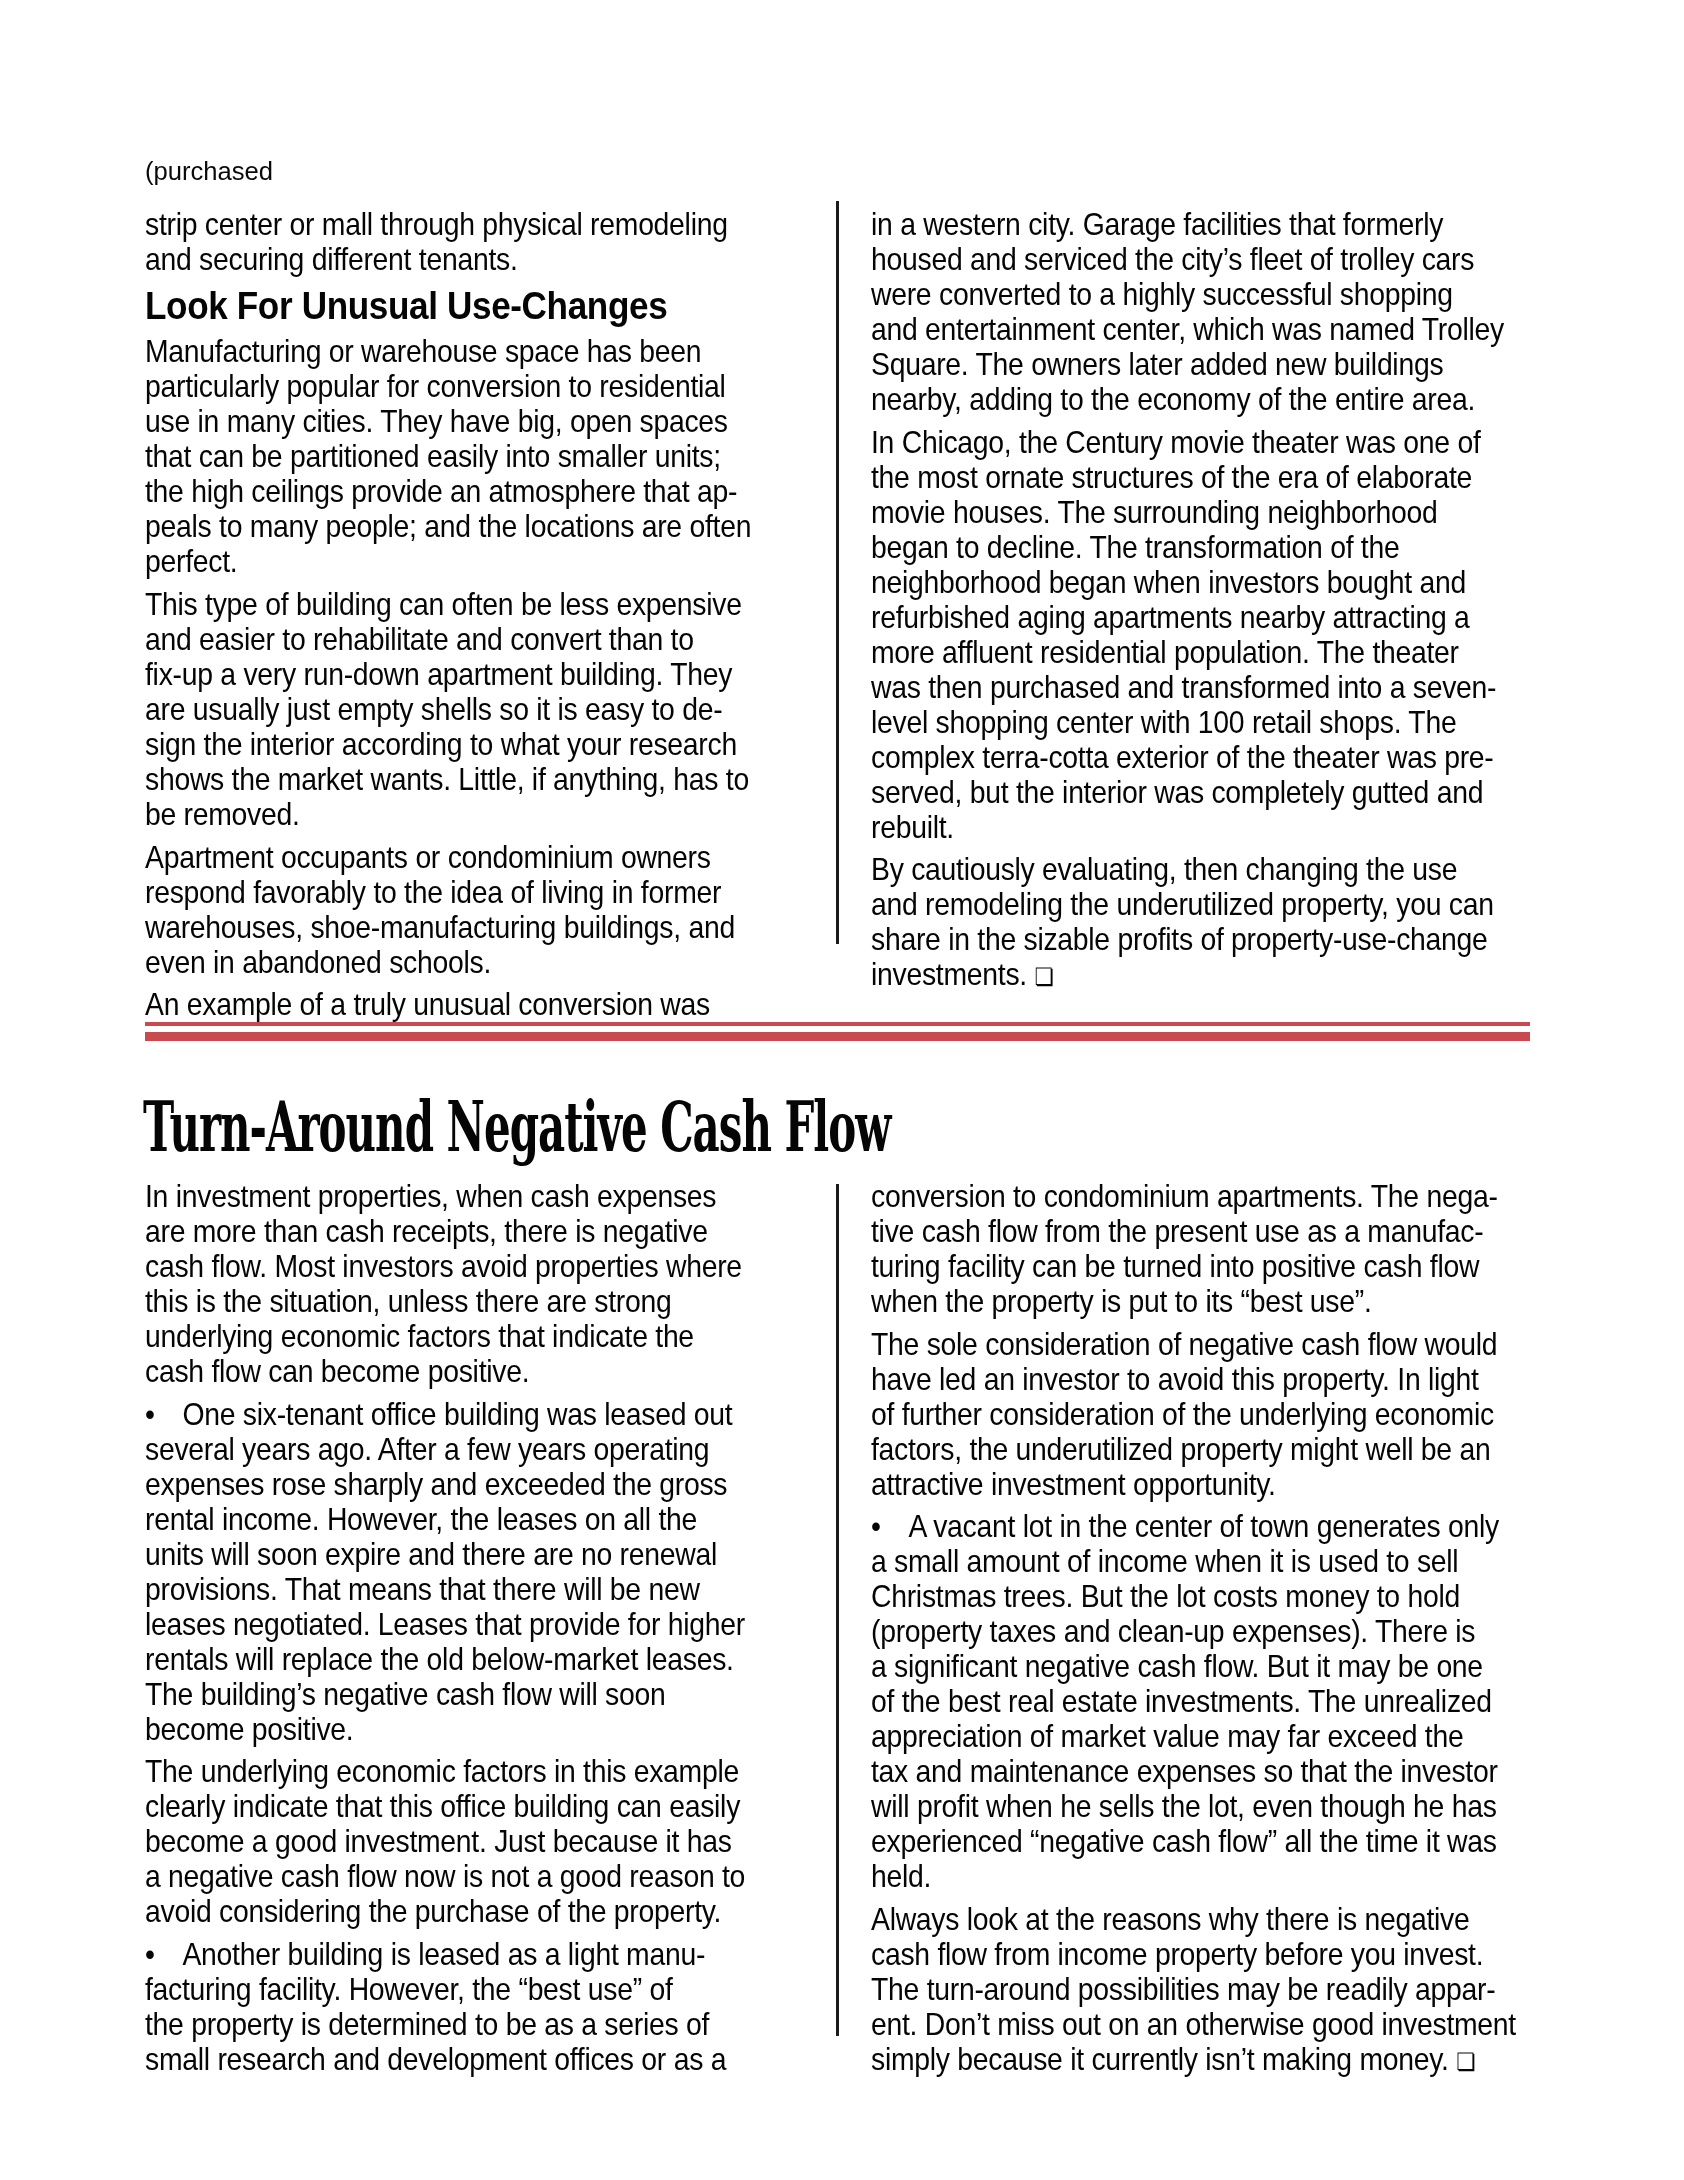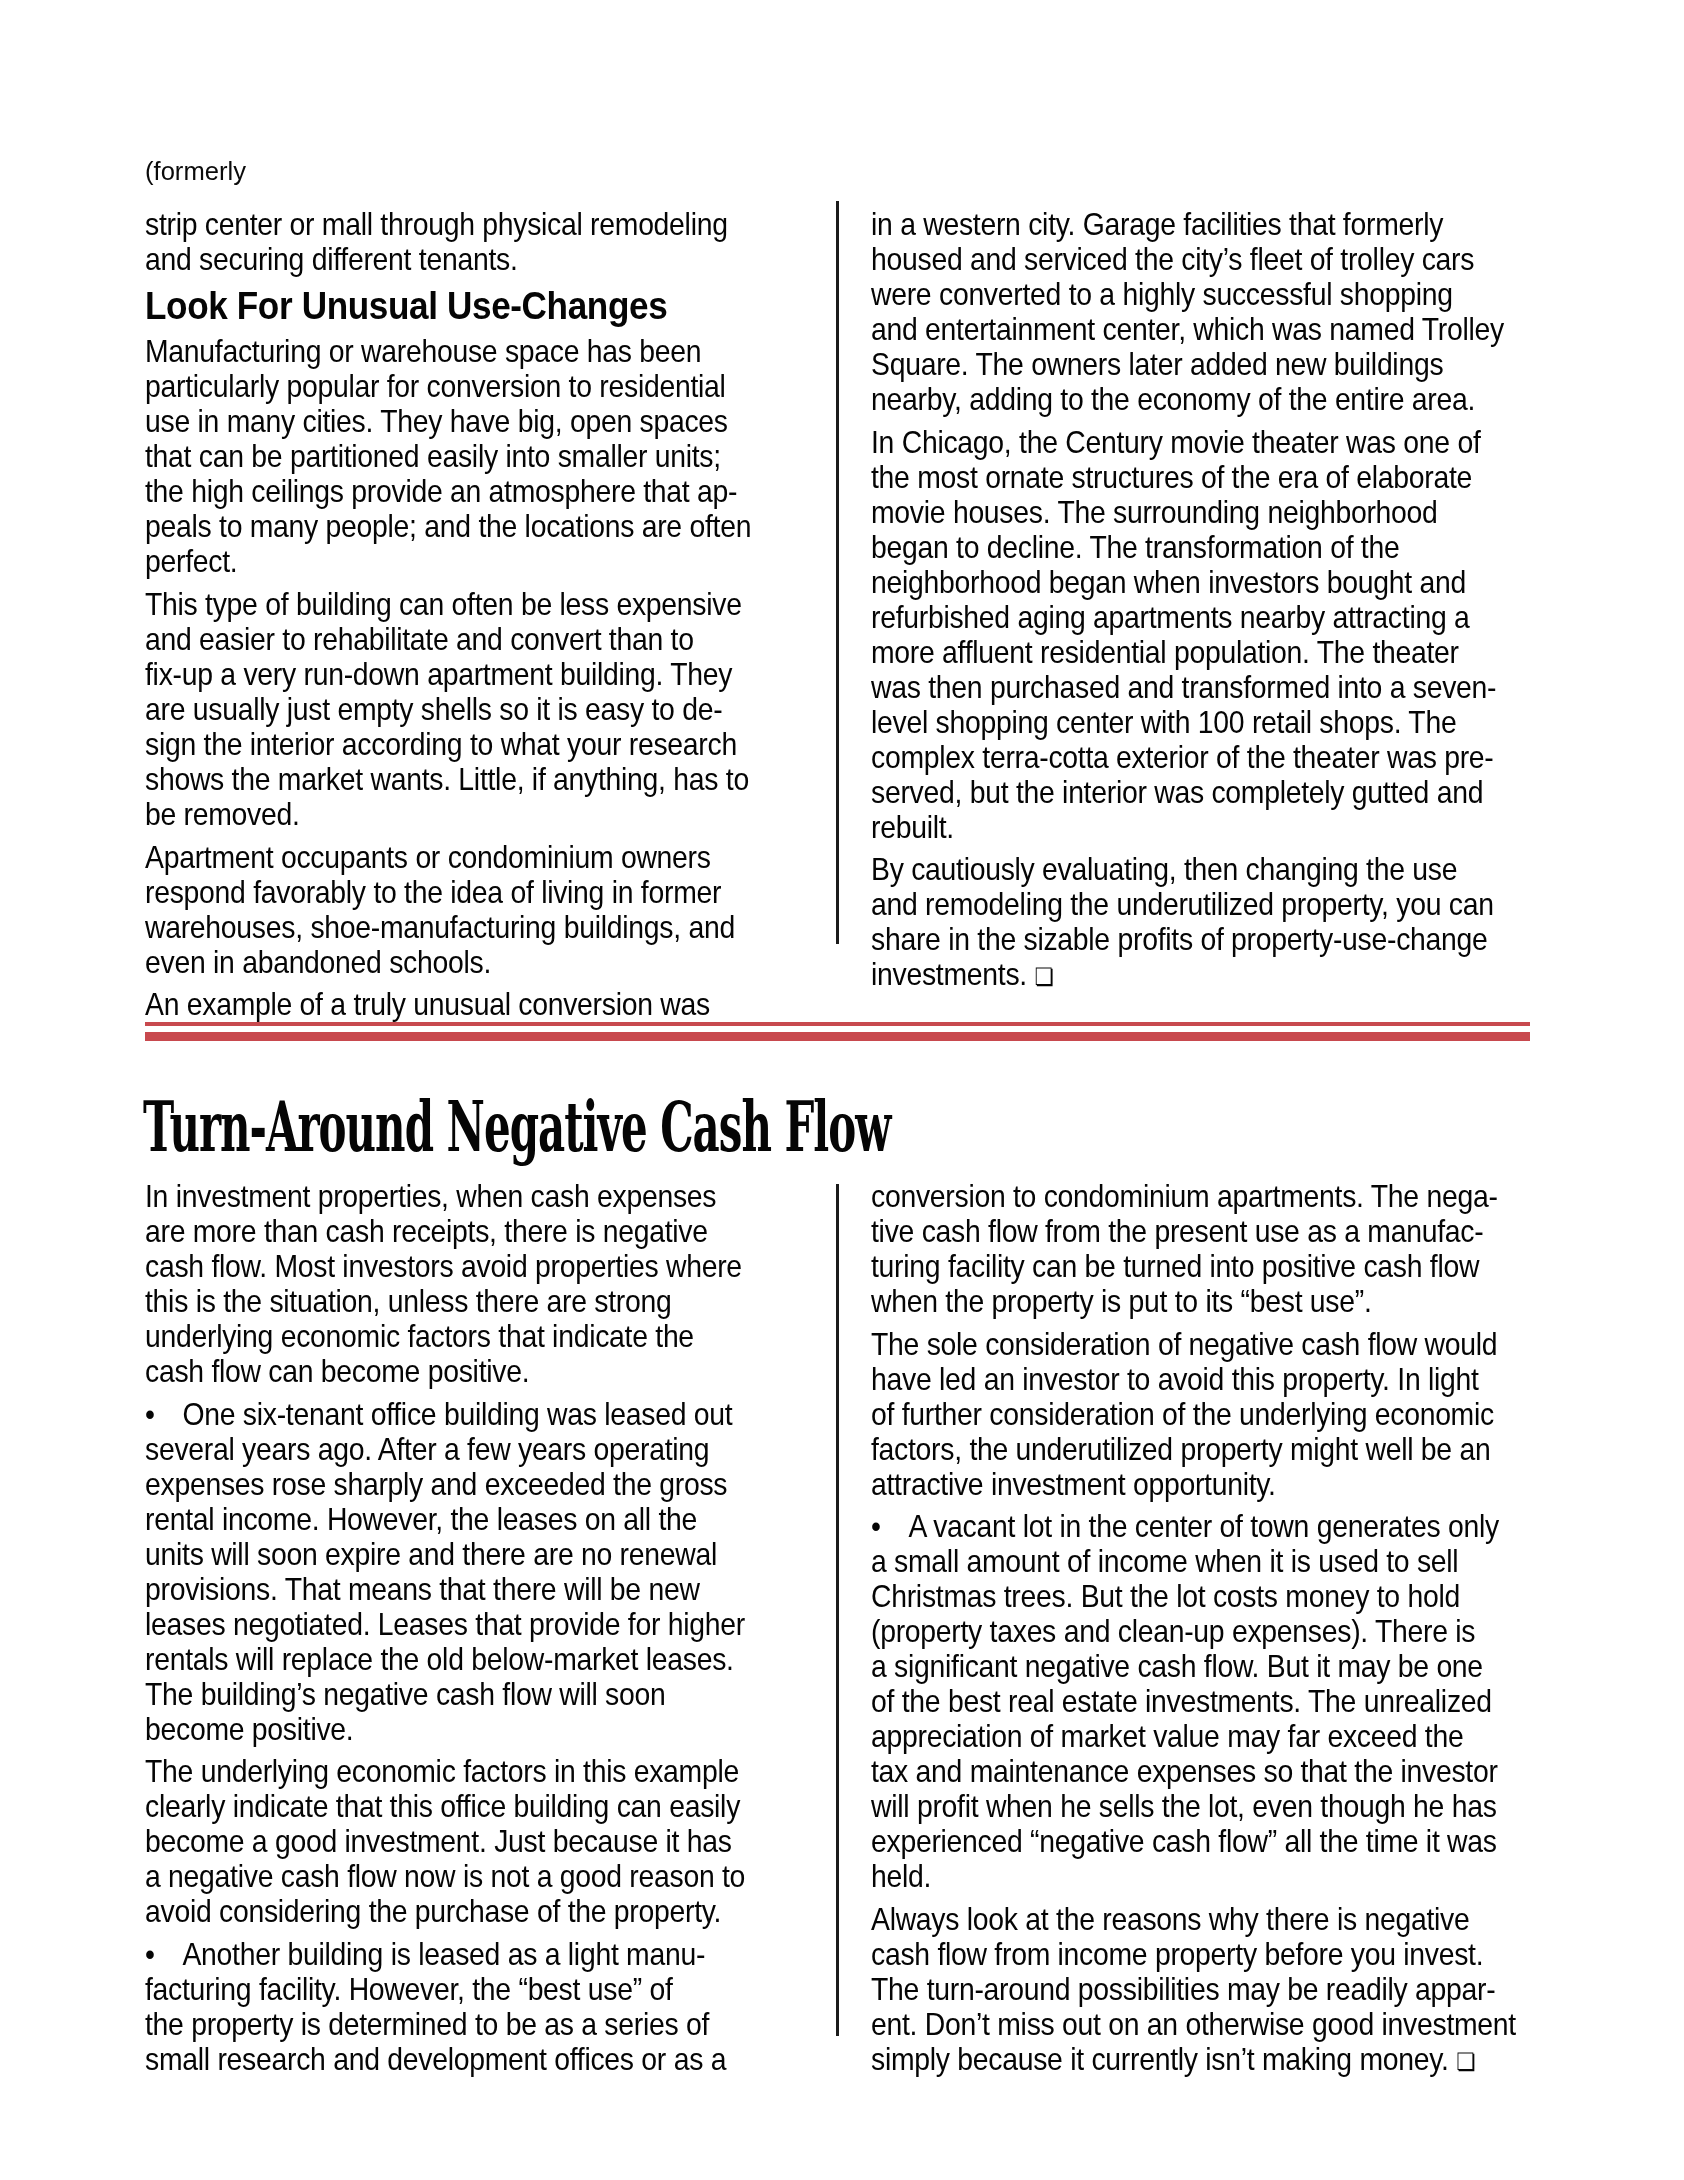--- a/index.html
+++ b/index.html
@@ -44,21 +44,21 @@
     transform:scaleX(0.6); transform-origin:left top;
     white-space:nowrap; color:#050505;
   }
   .endmark { font-size:24px; margin-left:8.5px; letter-spacing:0; }
 </style>
 </head>
 <body>
 
 <div class="page">
 
-  <div class="continued">(formerly</div>
+  <div class="continued">(purchased</div>
 
   <section class="col top-left">
     <p>strip center or mall through physical remodeling
 and securing different tenants.</p>
     <h3>Look For Unusual Use-Changes</h3>
     <p>Manufacturing or warehouse space has been
 particularly popular for conversion to residential
 use in many cities. They have big, open spaces
 that can be partitioned easily into smaller units;
 the high ceilings provide an atmosphere that ap-

